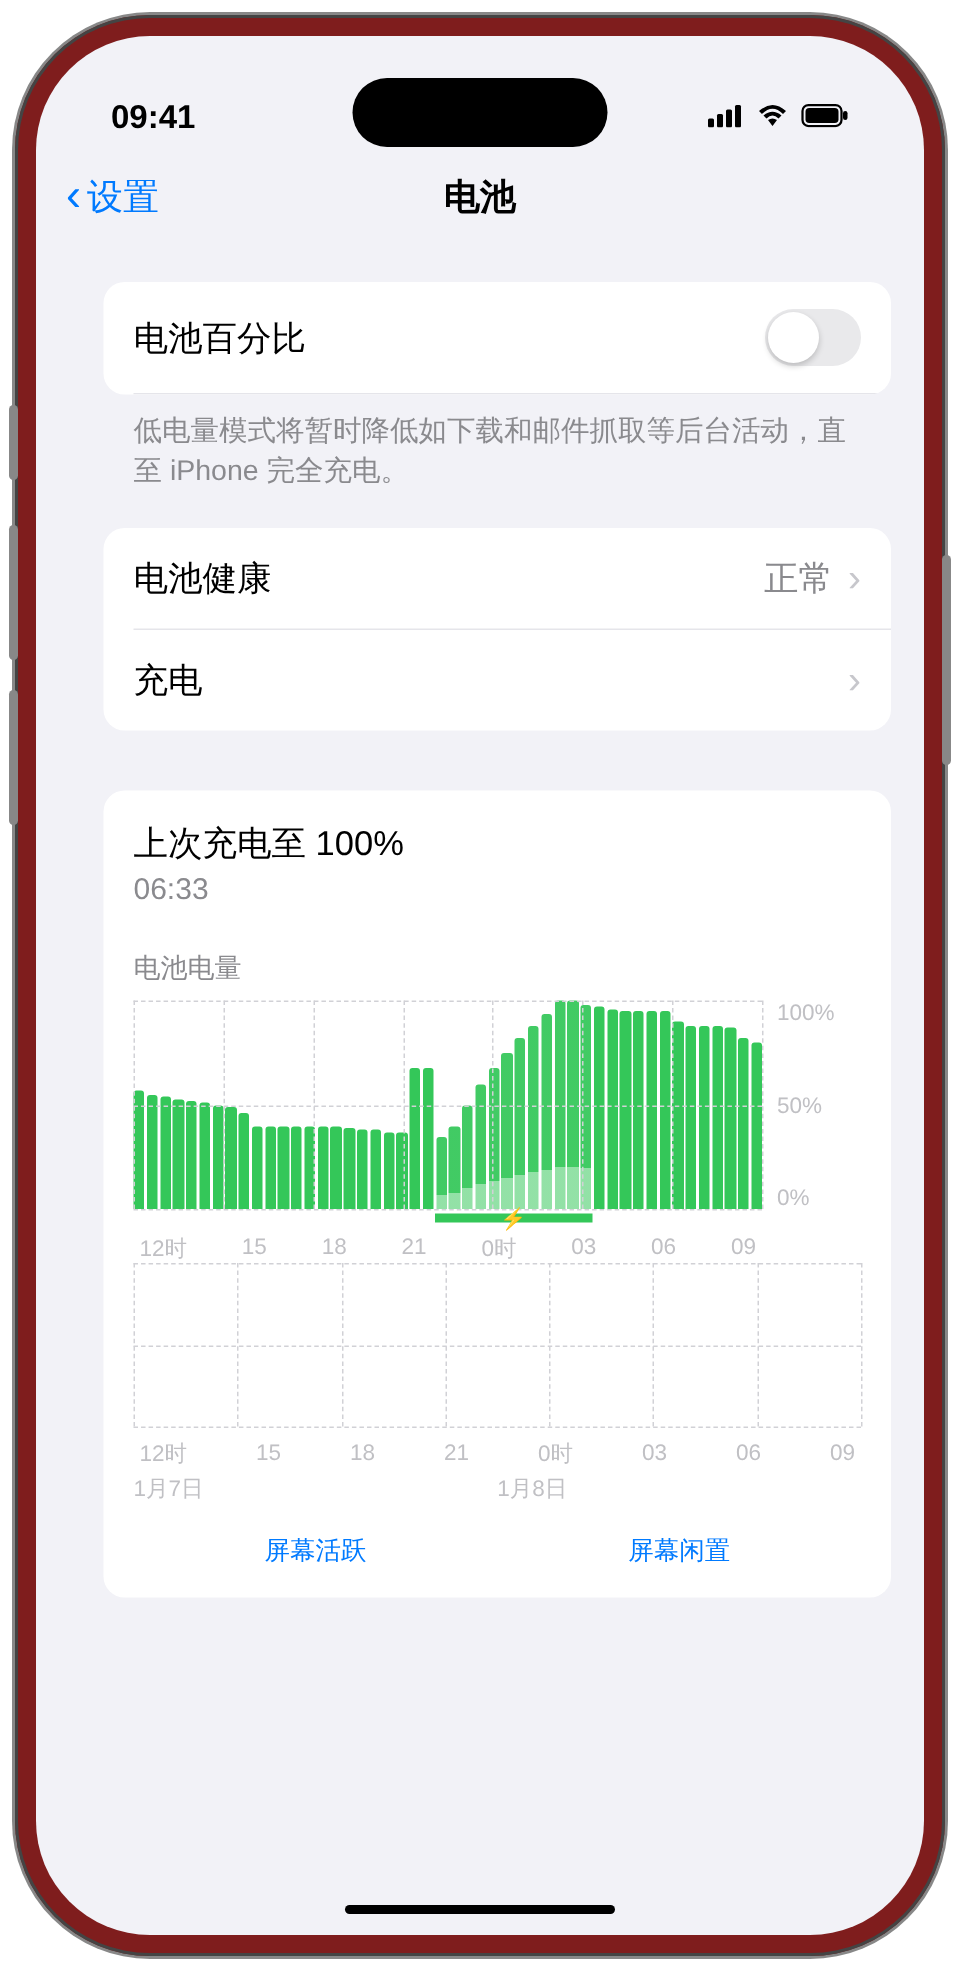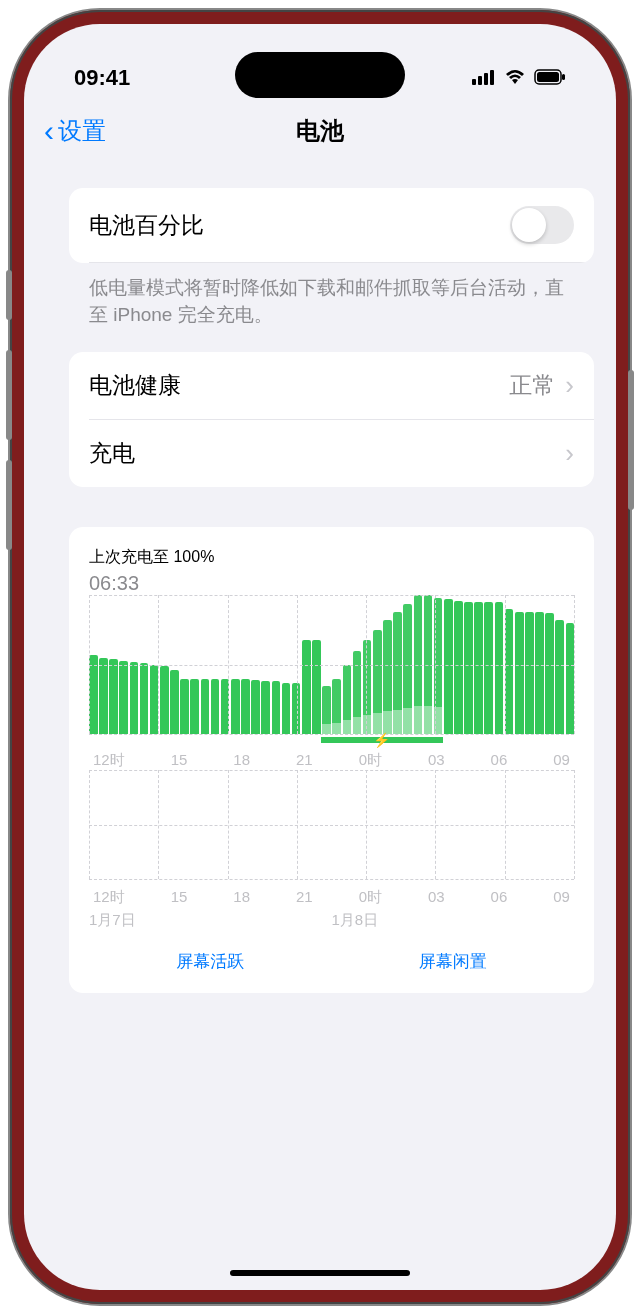--- a/index.html
+++ b/index.html
@@ -146,21 +146,21 @@
     text-align: center;
     padding: 10px 0;
     font-size: 19px;
     font-weight: 500;
     border-radius: 8px;
   }
   .segment.active {
     background: #fff;
     box-shadow: 0 1px 4px rgba(0,0,0,0.12);
   }
-  .last-charge-title { font-size: 16px; font-weight: 400; }
+  .last-charge-title { font-size: 23px; font-weight: 400; }
   .last-charge-time { font-size: 20px; color: #8a8a8e; margin-top: 4px; }
   .chart-section-title {
     font-size: 18px;
     color: #8a8a8e;
     margin-top: 28px;
     margin-bottom: 10px;
   }
   .chart-wrap {
     display: flex;
     gap: 10px;
@@ -376,20 +376,21 @@
             <span class="chevron-right">›</span>
           </div>
         </div>
       </div>
 
       <div class="chart-group">
 
         <div class="last-charge-title">上次充电至 100%</div>
         <div class="last-charge-time">06:33</div>
 
+        <div class="chart-section-title">电池电量</div>
         <div class="chart-wrap">
           <div class="chart-area">
             <div class="bars" id="level-bars">
                 <div class="bar" style="height: 57%;"></div>
                 <div class="bar" style="height: 55%;"></div>
                 <div class="bar" style="height: 54%;"></div>
                 <div class="bar" style="height: 53%;"></div>
                 <div class="bar" style="height: 52%;"></div>
                 <div class="bar" style="height: 51%;"></div>
                 <div class="bar" style="height: 50%;"></div>
@@ -454,20 +455,25 @@
                 <span>12时</span>
                 <span>15</span>
                 <span>18</span>
                 <span>21</span>
                 <span>0时</span>
                 <span>03</span>
                 <span>06</span>
                 <span>09</span>
               </div>
           </div>
+          <div class="y-labels" id="level-y">
+              <span>100%</span>
+              <span>50%</span>
+              <span>0%</span>
+            </div>
         </div>
 
         <div class="chart-wrap">
           <div class="chart-area">
             <div class="activity-bars" id="activity-bars">
                 <div class="abar">
                   <div class="off" style="height: 0%;"></div>
                   <div class="on" style="height: 23.3333%;"></div>
                 </div>
                 <div class="abar">

